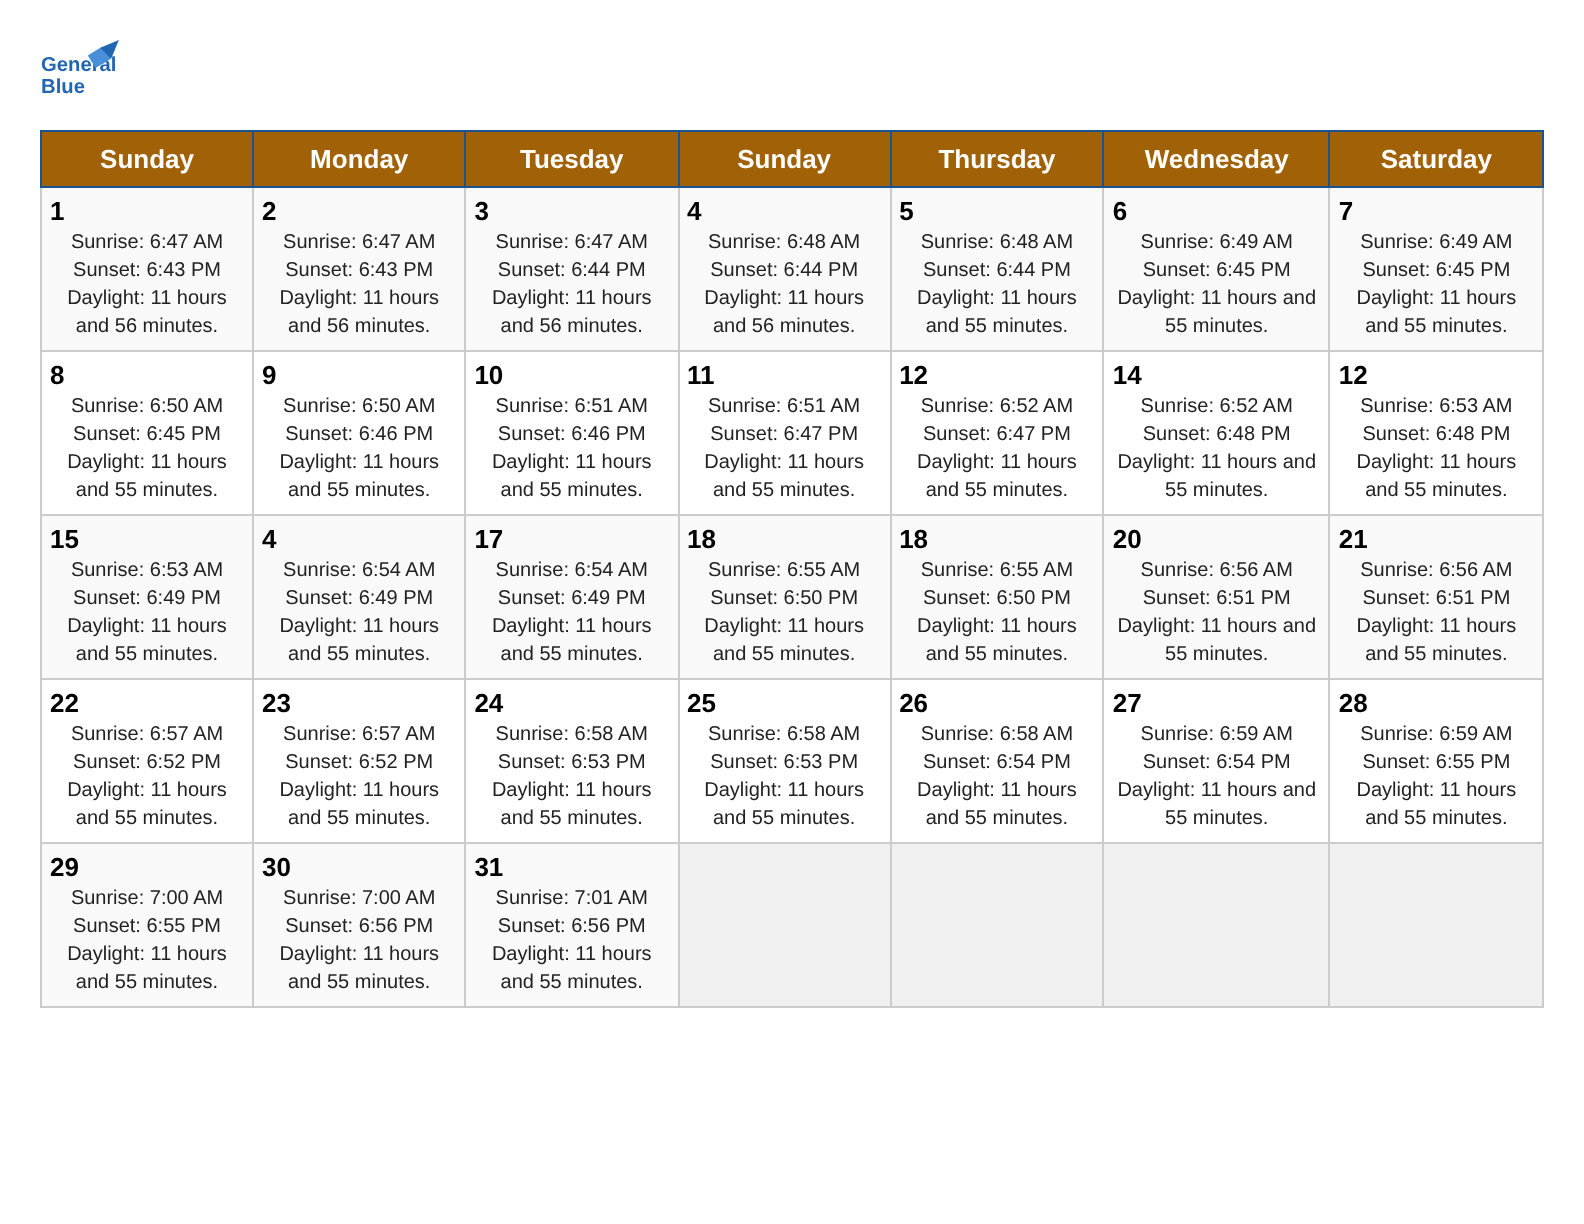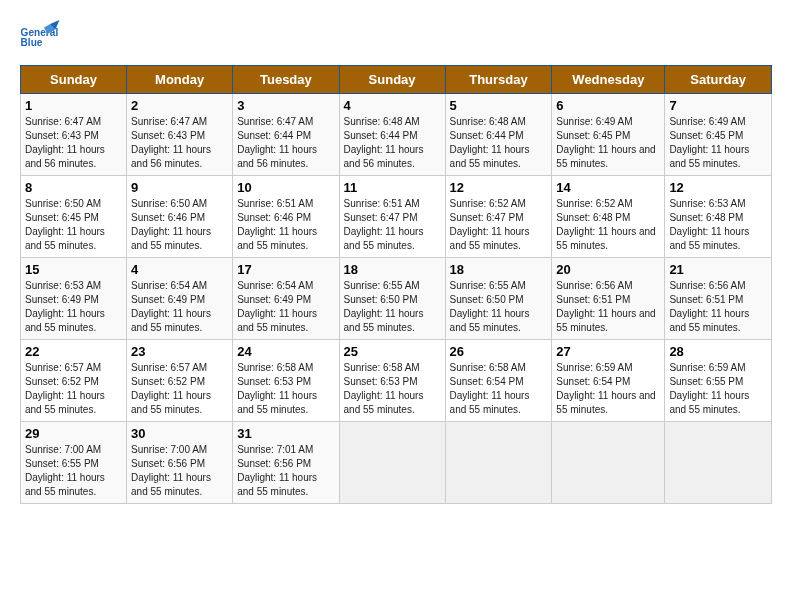--- a/index.html
+++ b/index.html
@@ -65,20 +65,21 @@
     .day-num {
       font-size: 13px;
       font-weight: bold;
       display: block;
       margin-bottom: 2px;
     }
     .day-info {
       font-size: 10px;
       color: #222;
       line-height: 1.4;
+      text-align: center;
     }
     td.empty {
       background: #f0f0f0 !important;
     }
   </style>
 </head>
 <body>
 
 <div class="header">
   <div class="logo">

